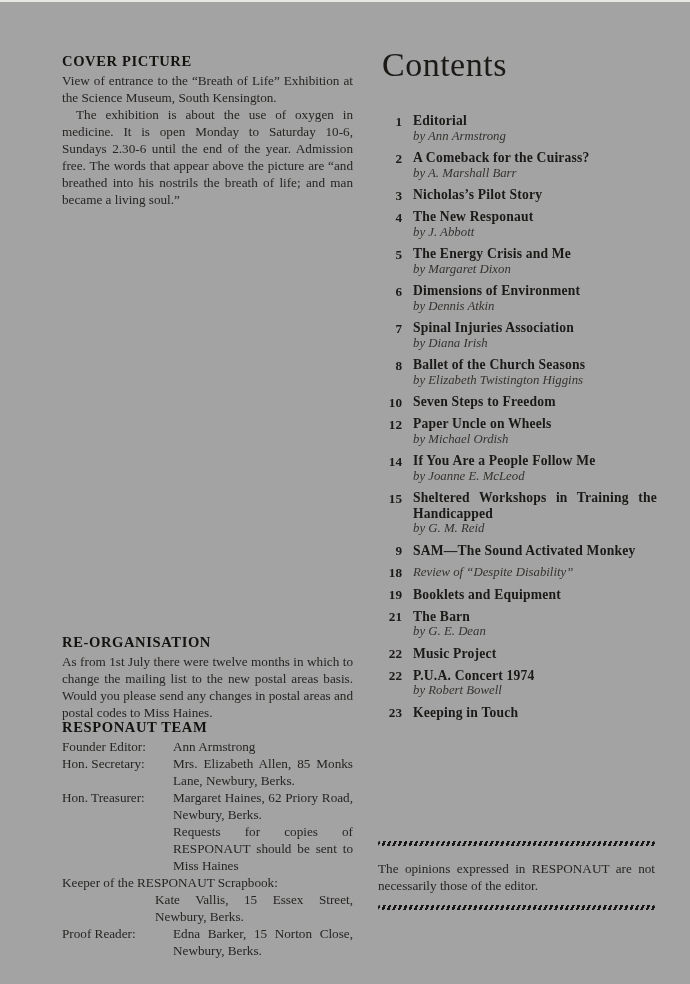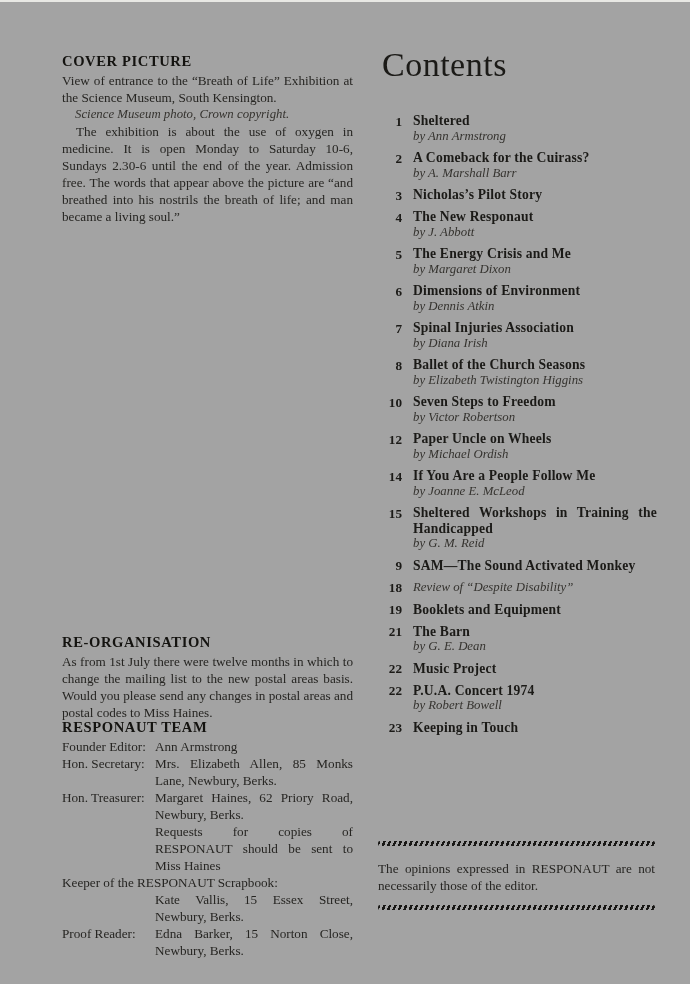--- a/index.html
+++ b/index.html
@@ -30,21 +30,21 @@
     text-align:justify;
   }
   p.credit{
     margin:0 0 0 13px;
     font-size:12.8px;line-height:17px;
     font-style:italic;color:#35332f;
   }
   p.indent{text-indent:14px;}
   
   .team-list{font-size:13.2px;line-height:17px;}
-  .team-row{display:flex;}
+  .team-row{display:flex;gap:18px;}
   .team-label{width:93px;flex-shrink:0;}
   .team-value{flex:1;text-align:justify;}
   .team-value .v2{display:block;text-align:justify;}
   .team-row.full{display:block;}
   .team-row.full .team-label{display:block;width:auto;}
   .team-row.full .team-value{display:block;margin-left:93px;}
   
   .right-col{position:absolute;left:380px;top:42px;width:277px;}
   h1.contents-title{
     margin:0 3px 27px 2px;
@@ -85,21 +85,20 @@
   }
 </style>
 </head>
 <body>
 
 <div class="page">
 
   <section class="sec sec-cover">
     <h3 class="head">COVER PICTURE</h3>
     <p class="body">View of entrance to the “Breath of Life” Exhibition at the Science Museum, South Kensington.</p>
-    <p class="credit">Science Museum photo, Crown copyright.</p>
     <p class="body indent">The exhibition is about the use of oxygen in medicine.  It is open Monday to Saturday 10-6, Sundays 2.30-6 until the end of the year.  Admission free.  The words that appear above the picture are “and breathed into his nostrils the breath of life; and man became a living soul.”</p>
   </section>
 
   <section class="sec sec-reorg">
     <h3 class="head">RE-ORGANISATION</h3>
     <p class="body">As from 1st July there were twelve months in which to change the mailing list to the new postal areas basis.  Would you please send any changes in postal areas and postal codes to Miss Haines.</p>
   </section>
 
   <section class="sec sec-team">
     <h3 class="head">RESPONAUT TEAM</h3>
@@ -145,21 +144,21 @@
   </div>
 </div>
   </section>
 
   <div class="right-col">
     <h1 class="contents-title">Contents</h1>
     <div>
   <div class="toc-entry">
     <span class="toc-num">1</span>
     <span class="toc-body">
-      <span class="toc-title">Sheltered</span>
+      <span class="toc-title">Editorial</span>
       <span class="toc-byline">by Ann Armstrong</span>
     </span>
   </div>
 
   <div class="toc-entry">
     <span class="toc-num">2</span>
     <span class="toc-body">
       <span class="toc-title">A Comeback for the Cuirass?</span>
       <span class="toc-byline">by A. Marshall Barr</span>
     </span>
@@ -210,21 +209,20 @@
     <span class="toc-body">
       <span class="toc-title">Ballet of the Church Seasons</span>
       <span class="toc-byline">by Elizabeth Twistington Higgins</span>
     </span>
   </div>
 
   <div class="toc-entry">
     <span class="toc-num">10</span>
     <span class="toc-body">
       <span class="toc-title">Seven Steps to Freedom</span>
-      <span class="toc-byline">by Victor Robertson</span>
     </span>
   </div>
 
   <div class="toc-entry">
     <span class="toc-num">12</span>
     <span class="toc-body">
       <span class="toc-title">Paper Uncle on Wheels</span>
       <span class="toc-byline">by Michael Ordish</span>
     </span>
   </div>

